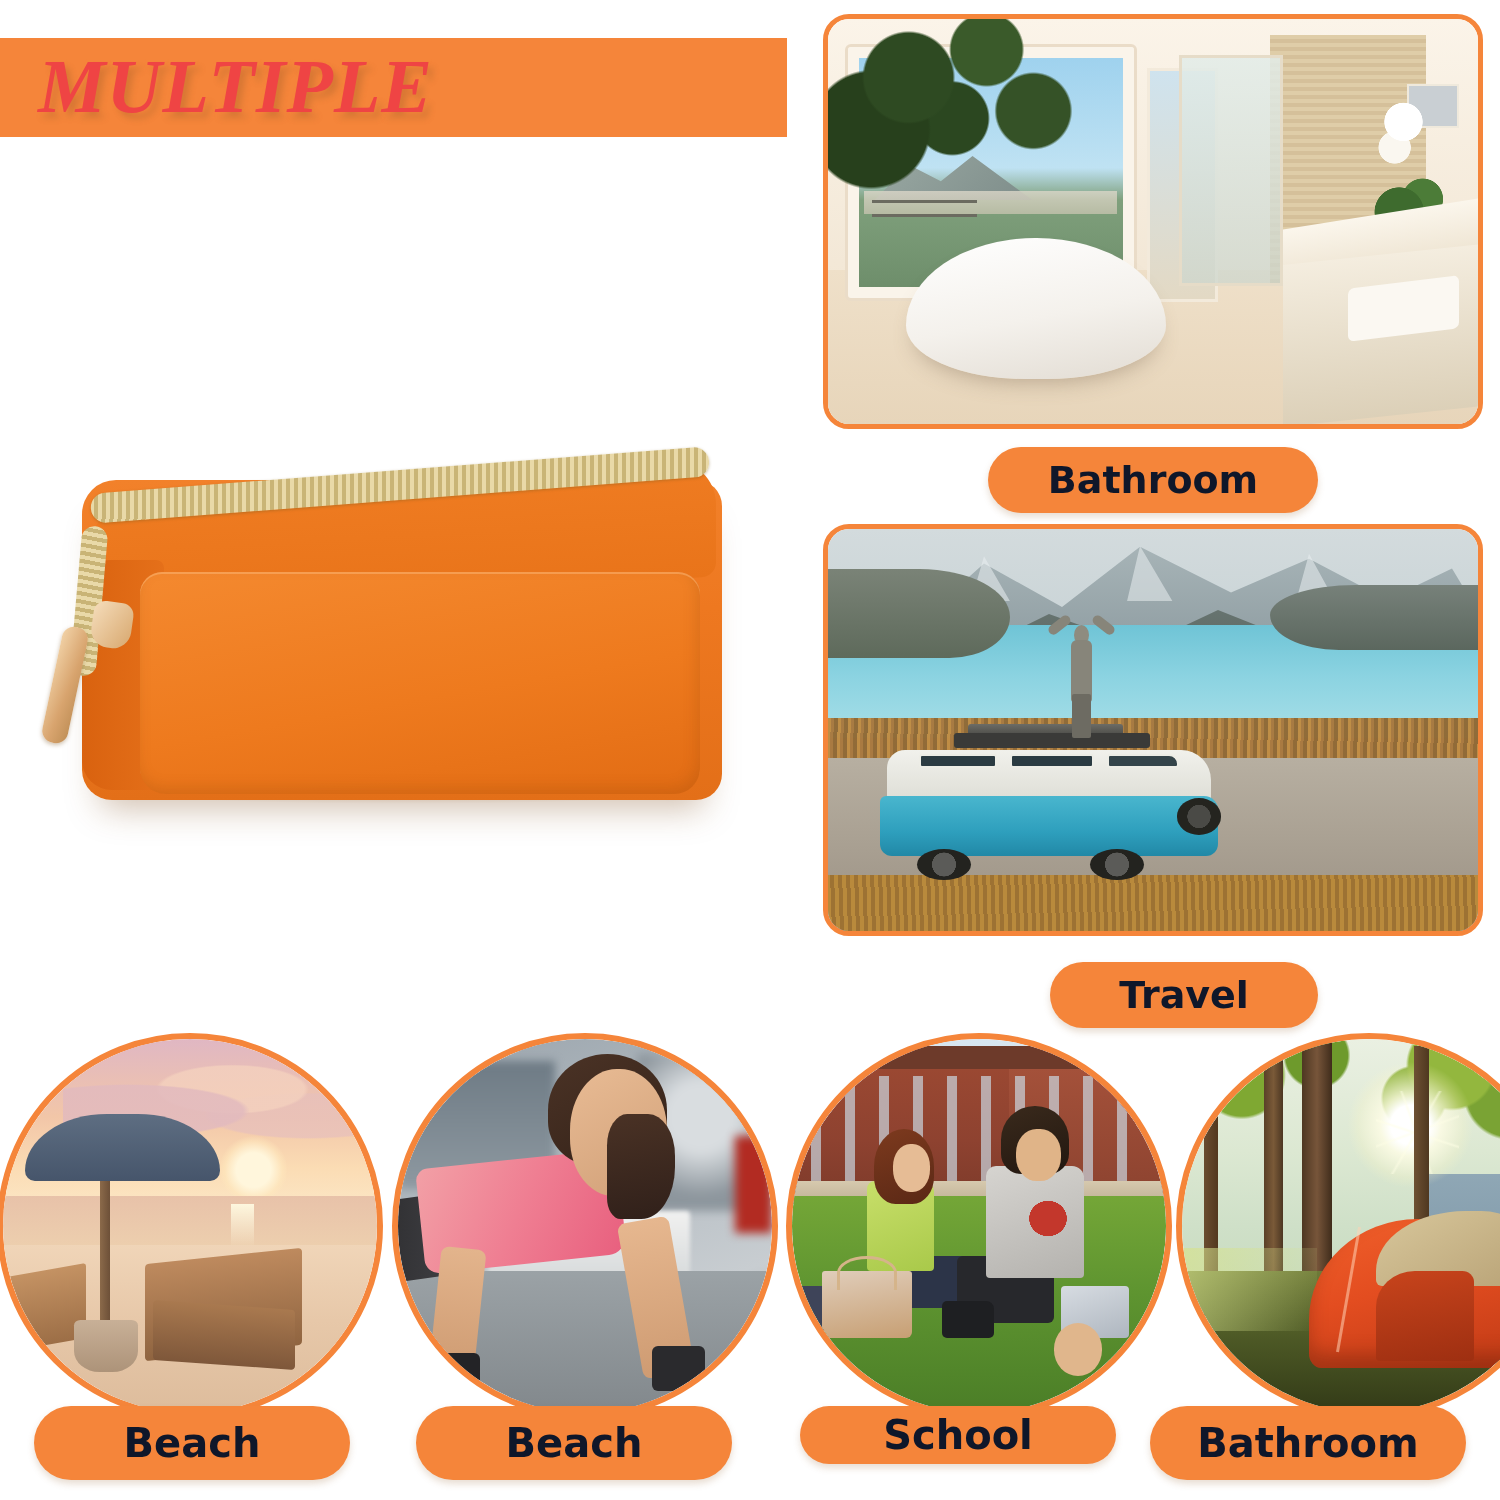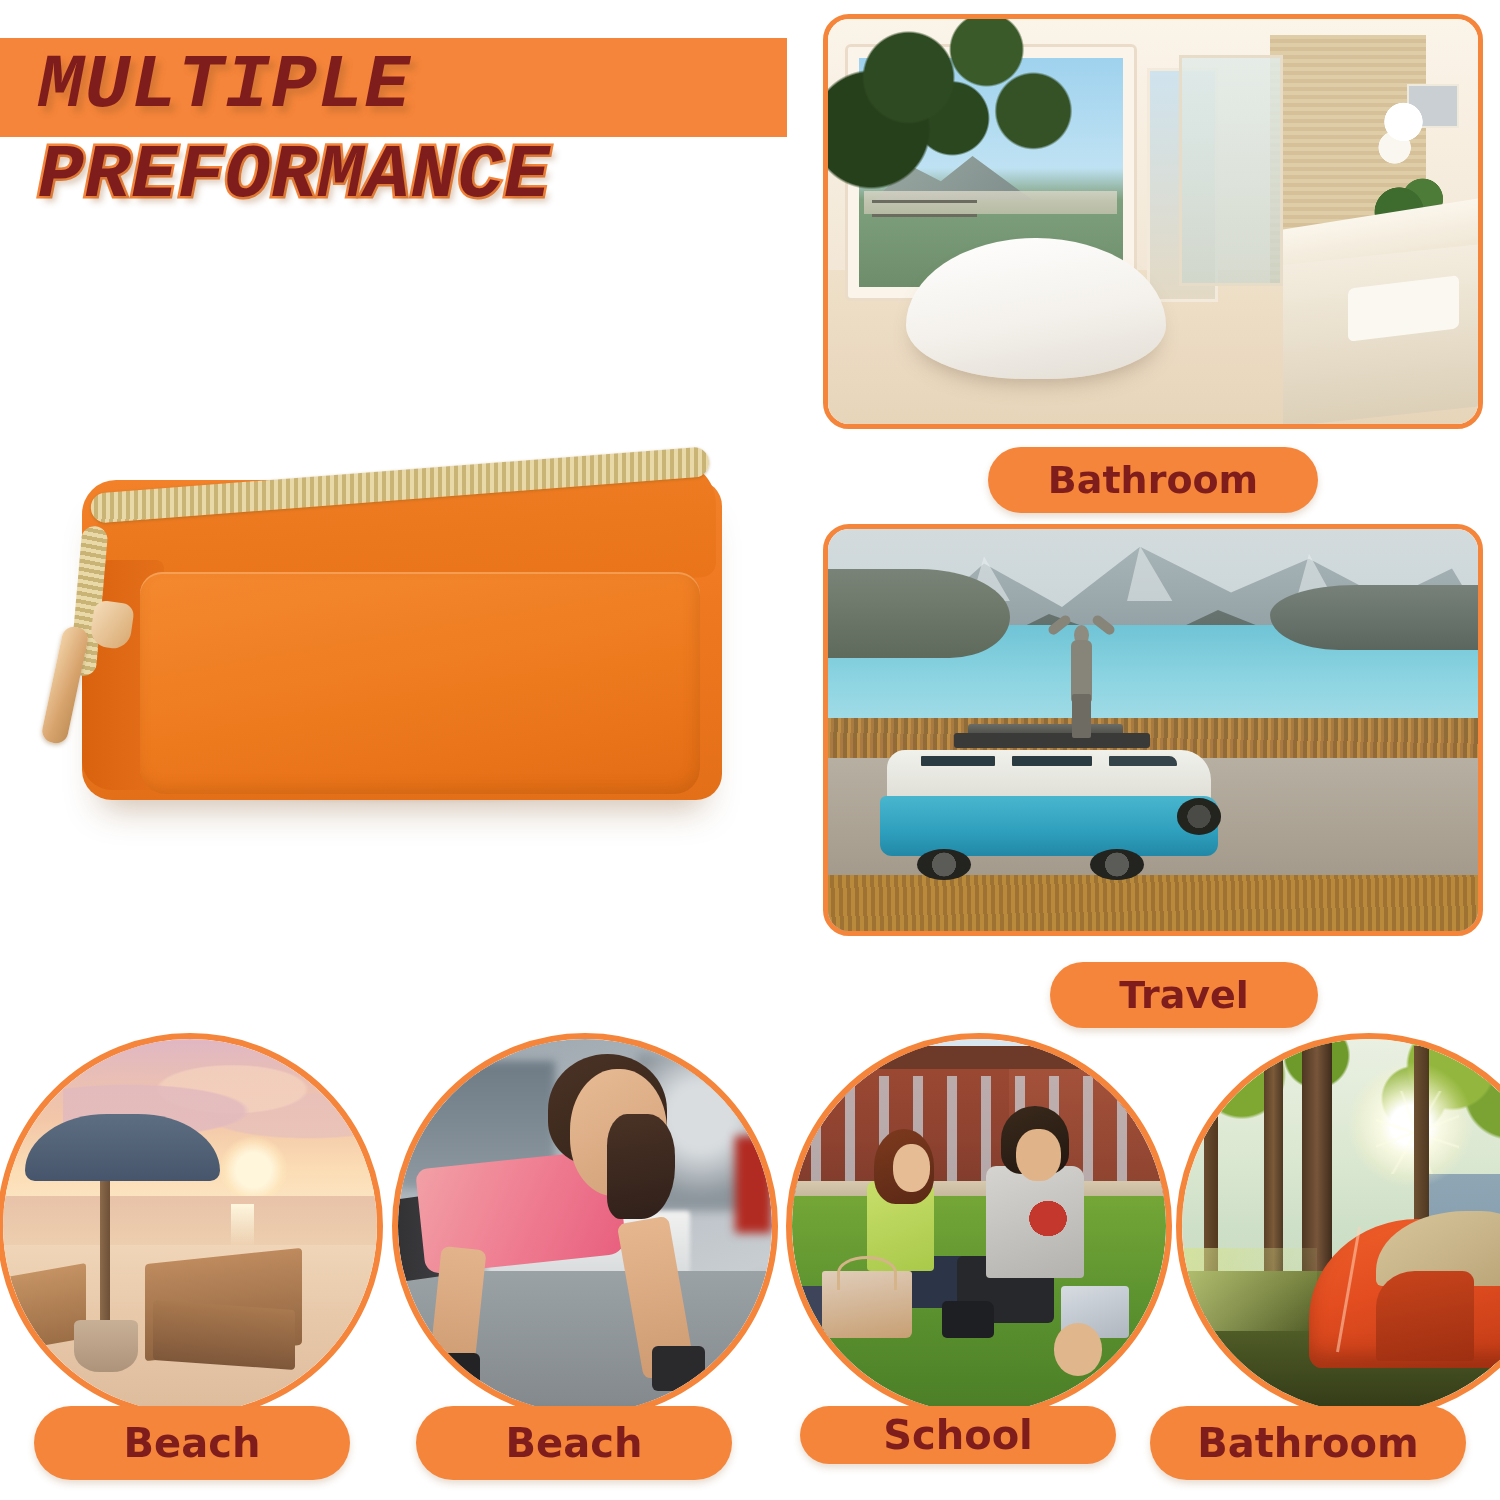--- a/index.html
+++ b/index.html
@@ -11,23 +11,23 @@
   
   .header-banner{
     position:absolute; left:0; top:38px; width:787px; height:99px;
     background:#F5853A;
   }
   .title-block{
     position:absolute; left:38px; top:48px; width:810px;
   }
   .title-line{
     font-weight:bold; font-style:italic;
-    font-family:Liberation Mono, monospace;
+    font-family:Liberation Serif, serif;
     letter-spacing:1px;
-    color:#7f1d1d;
+    color:#ef4444;
     -webkit-text-stroke:5px #F5853A;
     paint-order:stroke fill;
     text-shadow: 5px 6px 6px rgba(150,90,40,.30);
     line-height:1.0;
   }
   .title-line.l1{ font-size:76px; }
   .title-line.l2{ font-size:76px; margin-top:14px; }
 
   
   .product{
@@ -194,21 +194,21 @@
     background:#6D6B62; border-radius:2px; }
   .tv-p-arm-l{ position:absolute; left:6%; top:8%; width:32%; height:8%;
     background:#87857A; border-radius:5px; transform:rotate(-38deg); }
   .tv-p-arm-r{ position:absolute; right:6%; top:8%; width:32%; height:8%;
     background:#87857A; border-radius:5px; transform:rotate(38deg); }
 
   
   .pill{
     position:absolute; background:#F5853A; border-radius:40px;
     display:flex; align-items:center; justify-content:center;
-    color:#7f1d1d; font-weight:bold; font-family:"DejaVu Sans", sans-serif;
+    color:#0f172a; font-weight:bold; font-family:"DejaVu Sans", sans-serif;
     box-shadow:0 4px 7px rgba(150,100,50,.22);
   }
 
   
   .circle{
     position:absolute; border-radius:50%; border:6px solid #F5853A;
     overflow:hidden; background:#fff;
   }
   .circ-inner{ position:absolute; inset:0; border-radius:50%; overflow:hidden; }
 
@@ -368,21 +368,20 @@
   .pill-label{ display:block; }
 </style>
 </head>
 <body>
 
 <div id="stage">
 
   <div class="header-banner"></div>
   <div class="title-block">
     <div class="title-line l1">MULTIPLE</div>
-    <div class="title-line l2">PREFORMANCE</div>
   </div>
 
   <div class="product">
     <div class="pouch-shadowbase"></div>
     <div class="pouch-body"></div>
     <div class="pouch-top"></div>
     <div class="pouch-side"></div>
     <div class="pouch-front"></div>
     <div class="zipper"></div>
     <div class="zipper-left"></div>

